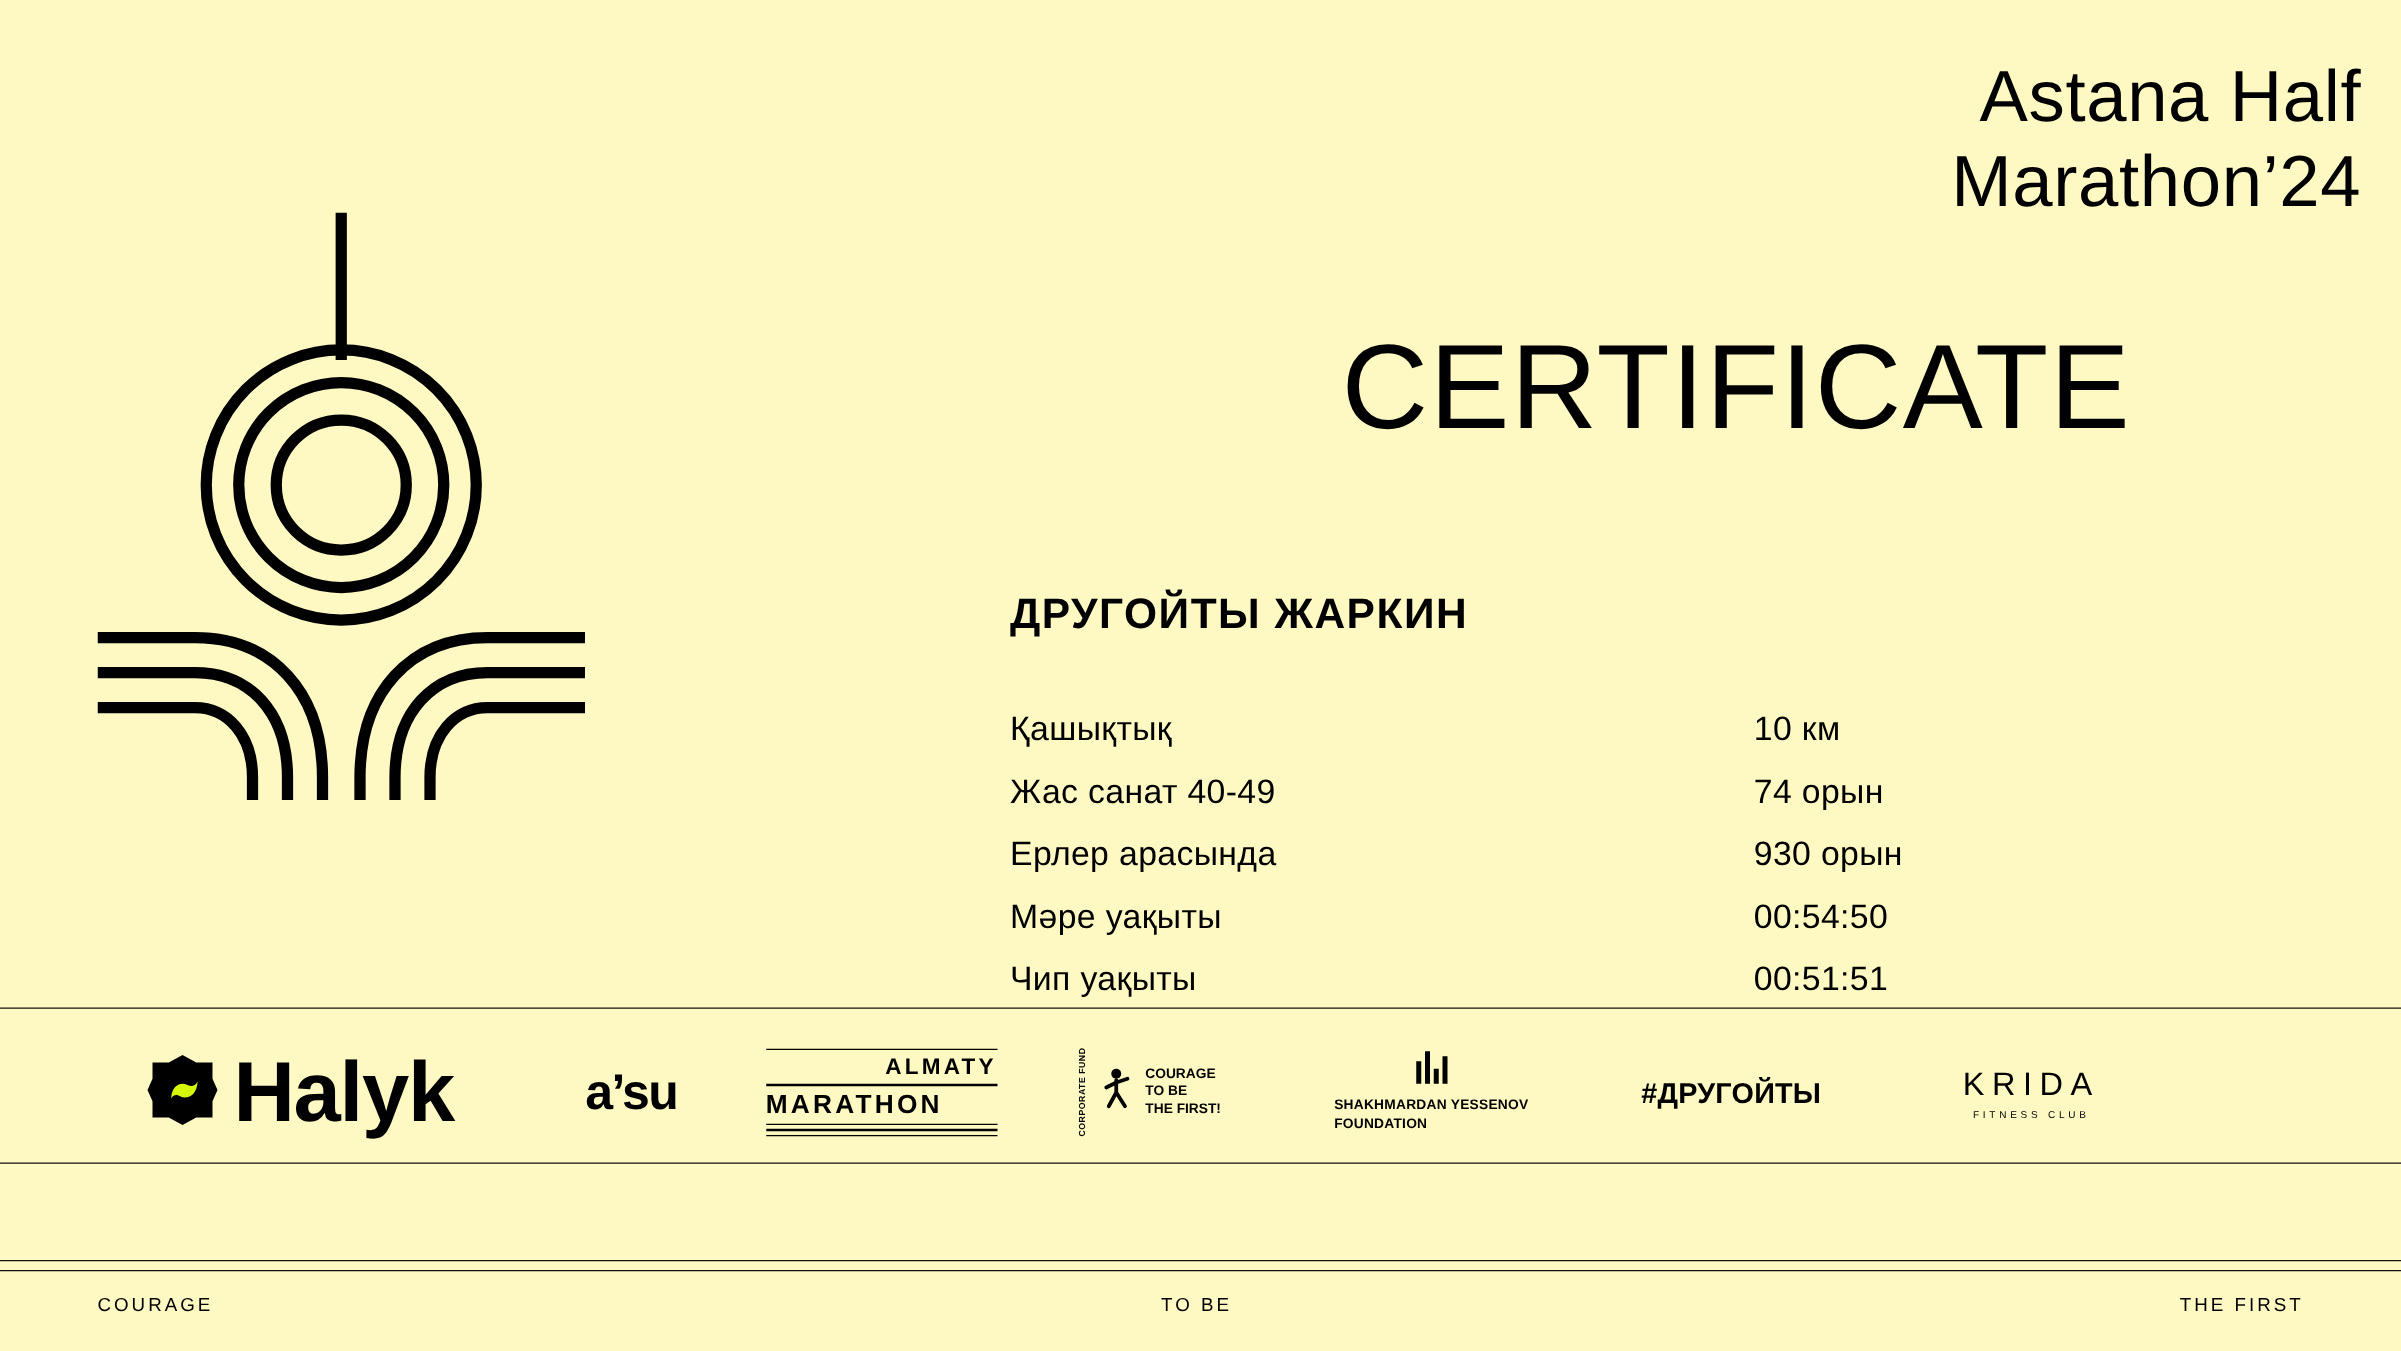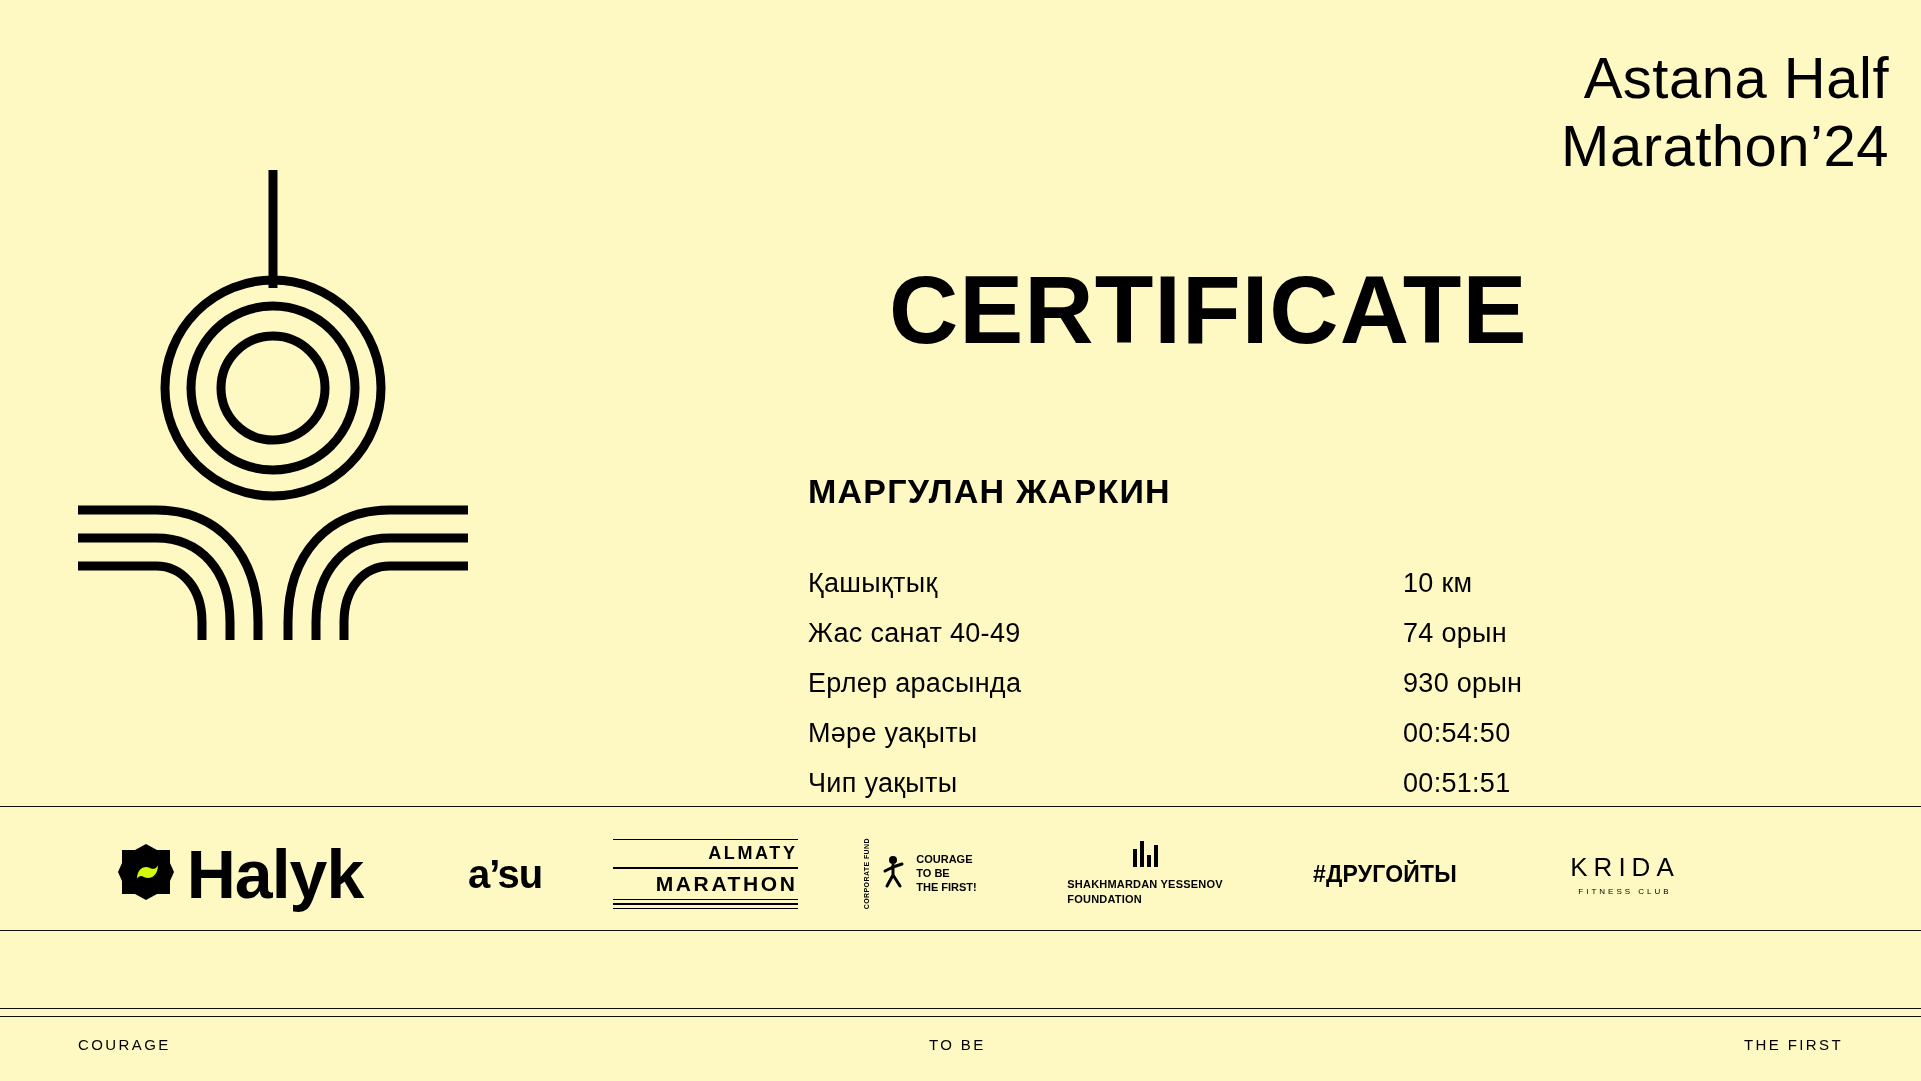--- a/index.html
+++ b/index.html
@@ -38,26 +38,26 @@
     line-height: 1.18;
     letter-spacing: 0.5px;
     color: #000;
     font-weight: 400;
   }
   .cert-word {
     position: absolute;
     right: 32px;
     top: 262px;
     width: 1000px;
-    text-align: left;
+    text-align: center;
     font-size: 96px;
     line-height: 1;
     letter-spacing: 1px;
     color: #000;
-    font-weight: 700;
+    font-weight: 400;
   }
   .athlete-name {
     position: absolute;
     left: 808px;
     top: 472px;
     font-size: 34px;
     font-weight: bold;
     letter-spacing: 1.2px;
     color: #000;
   }
@@ -125,21 +125,21 @@
   .s-asu { width: 170px; }
   .asu-text {
     font-size: 40px;
     font-weight: bold;
     letter-spacing: -1.2px;
   }
   .s-almaty { width: 230px; }
   .almaty-box { width: 185px; }
   .almaty-line { height: 1.6px; background: #000; margin: 3px 0; }
   .almaty-t1 { font-size: 18px; letter-spacing: 2.6px; font-weight: bold; text-align:right; }
-  .almaty-t2 { font-size: 21px; letter-spacing: 2.6px; font-weight: bold; text-align:right; }
+  .almaty-t2 { font-size: 21px; letter-spacing: 2.6px; font-weight: bold; text-align:left; }
   .s-courage { width: 200px; }
   .courage-wrap { display: flex; align-items: center; gap: 8px; }
   .courage-arc {
     font-size: 7px;
     letter-spacing: 0.4px;
     writing-mode: vertical-rl;
     transform: rotate(180deg);
     font-weight: bold;
   }
   .courage-txt { font-size: 11px; line-height: 1.25; font-weight: bold; }
@@ -193,21 +193,21 @@
     </svg>
   </div>
 
   <div class="head-title">
     <div>Astana Half</div>
     <div>Marathon’24</div>
   </div>
 
   <div class="cert-word">CERTIFICATE</div>
 
-  <div class="athlete-name">МАРГУЛАН ЖАРКИН</div>
+  <div class="athlete-name">ДРУГОЙТЫ ЖАРКИН</div>
 
   <div class="results">
     <div class="result-row">
       <div class="result-label">Қашықтық</div>
       <div class="result-value">10 км</div>
     </div>
     <div class="result-row">
       <div class="result-label">Жас санат 40-49</div>
       <div class="result-value">74 орын</div>
     </div>

